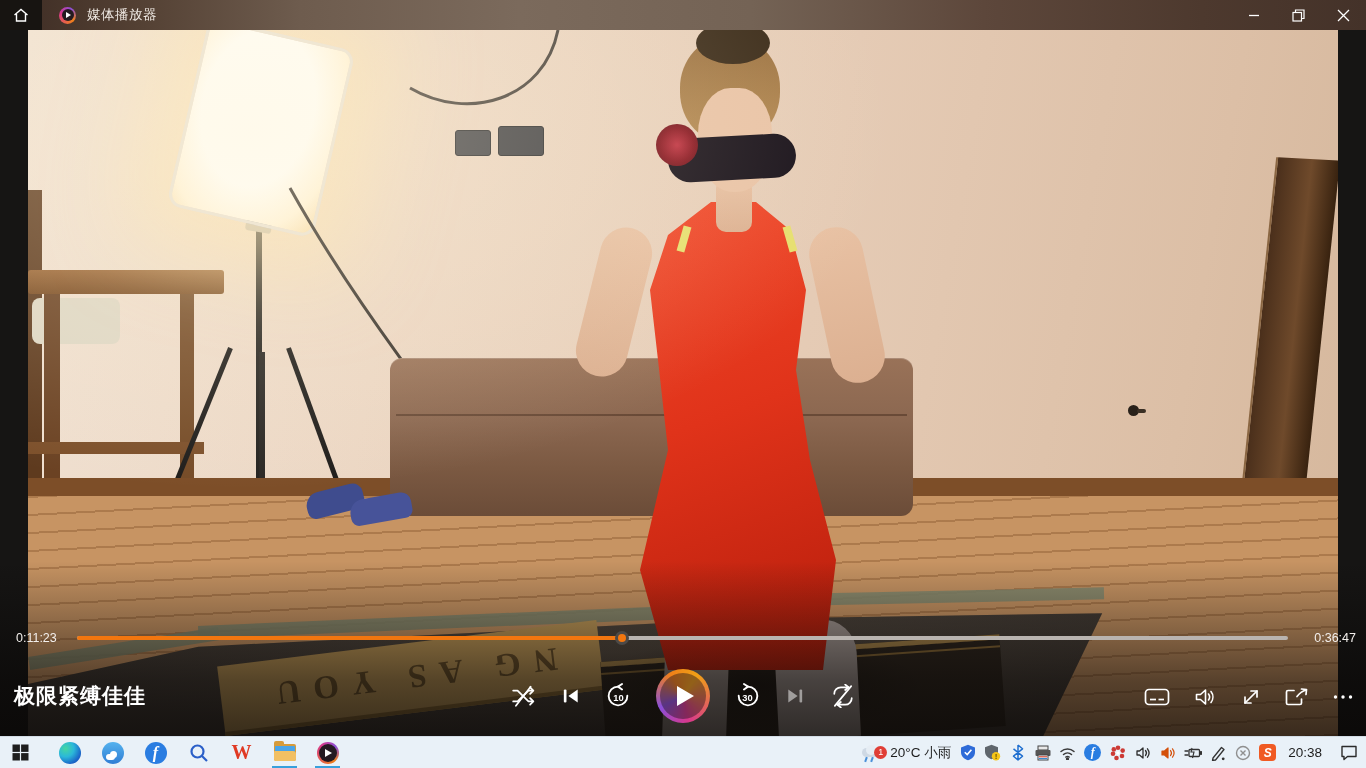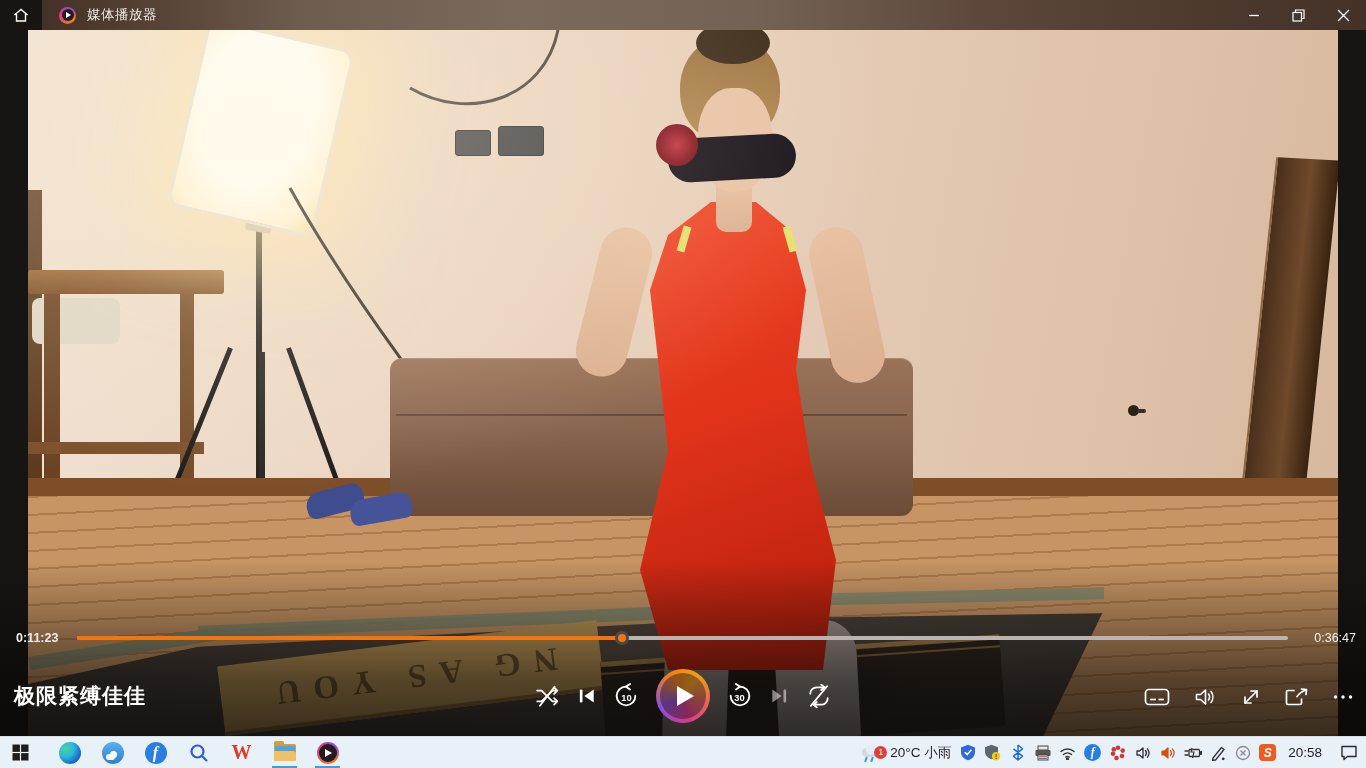--- a/index.html
+++ b/index.html
@@ -47,21 +47,21 @@
   #overlay { position:absolute; left:0; bottom:0; width:1366px; height:175px; z-index:10;
     background:linear-gradient(180deg, rgba(8,6,5,0) 0%, rgba(8,6,5,.30) 35%, rgba(8,6,5,.58) 68%, rgba(8,6,5,.74) 100%); }
   #progress-row { position:absolute; left:0; right:0; bottom:90px; height:16px; }
   .timelabel { position:absolute; color:#f3efec; font-size:12.5px; top:1px; }
   #bar { position:absolute; left:77px; width:1211px; top:6px; height:4px; border-radius:2px; background:var(--progress_rest); }
   #bar-fill { position:absolute; left:0; top:0; height:4px; border-radius:2px; background:var(--accent); }
   #bar-thumb { position:absolute; top:-5px; width:14px; height:14px; border-radius:50%; background:#4c4947;
     transform:translateX(-50%); display:flex; align-items:center; justify-content:center; }
   #bar-thumb i { width:8px; height:8px; border-radius:50%; background:var(--accent); }
   #media-title { position:absolute; left:14px; bottom:26px; color:#fff; font-size:21px; font-weight:bold; letter-spacing:1px; }
-  #transport { position:absolute; left:50%; transform:translateX(-50%); bottom:13px; display:flex; align-items:center; gap:16px; }
+  #transport { position:absolute; left:50%; transform:translateX(-50%); bottom:13px; display:flex; align-items:center; gap:24px; }
   .ctl svg { display:block; }
   #play-btn { width:54px; height:54px; border-radius:50%;
     background:conic-gradient(from -30deg, var(--ring_a), #f0a016 18%, #ед4678 0%, var(--ring_b) 55%, var(--ring_c) 76%, var(--ring_a));
     background:conic-gradient(from -30deg, var(--ring_a), #f0a016 18%, var(--ring_b) 55%, var(--ring_c) 76%, var(--ring_a));
     display:flex; align-items:center; justify-content:center; }
   #play-btn i { width:46px; height:46px; border-radius:50%; background:rgba(32,20,28,.45); display:flex; align-items:center; justify-content:center; }
   #play-btn b { width:0; height:0; border-left:17px solid #fff; border-top:10.5px solid transparent; border-bottom:10.5px solid transparent; margin-left:4px; }
   #utils { position:absolute; right:12px; bottom:28px; display:flex; align-items:center; gap:23px; }
 
   
@@ -190,21 +190,21 @@
     <div class="abs" style="left:668px;top:-8px;width:74px;height:42px;border-radius:50%;background:#3a2a18;"></div>
     <div class="abs" style="left:670px;top:58px;width:74px;height:104px;border-radius:44% 44% 48% 48%;background:#e9c3a6;"></div>
     <div class="abs" style="left:640px;top:106px;width:128px;height:44px;border-radius:22px;background:#171019;transform:rotate(-3deg);"></div>
     <div class="abs" style="left:628px;top:94px;width:42px;height:42px;border-radius:50%;background:radial-gradient(circle at 50% 50%, #c03040 0%, #8a1520 55%, #5c0c14 100%);"></div>
 
     <div id="scene-glow" class="abs" style="left:0;top:0;width:1310px;height:706px;"></div>
   </div>
 
   <div id="overlay">
     <div id="progress-row">
-      <span class="timelabel" style="left:16px;font-weight:bold;">0:11:23</span>
+      <span class="timelabel" style="left:16px;">0:11:23</span>
       <div id="bar">
         <div id="bar-fill" style="width: 45%;"></div>
         <div id="bar-thumb" style="left: 45%;">
             <i></i>
           </div>
       </div>
       <span class="timelabel" style="right:10px;">0:36:47</span>
     </div>
 
     <div id="media-title">极限紧缚佳佳</div>
@@ -442,20 +442,20 @@
     </div>
     <div class="trayic">
       <svg width="16" height="16" viewBox="0 0 16 16" fill="none" stroke="#8f8f8f" stroke-width="1.4">
         <circle cx="8" cy="8" r="6.5"></circle>
           <path d="M5.5,5.5 L10.5,10.5 M10.5,5.5 L5.5,10.5"></path>
       </svg>
     </div>
     <div class="trayic">
       <span class="sogou">S</span>
     </div>
-    <div id="clock">20:58</div>
+    <div id="clock">20:38</div>
     <div class="trayic" style="width:34px;">
       <svg width="18" height="17" viewBox="0 0 18 17" fill="none" stroke="#2b2b2b" stroke-width="1.4" stroke-linejoin="round">
         <path d="M2,2.5 H16 V12.5 H7.5 L4,15.5 V12.5 H2 Z"></path>
       </svg>
     </div>
   </div>
 </div>
 
 </body></html>

